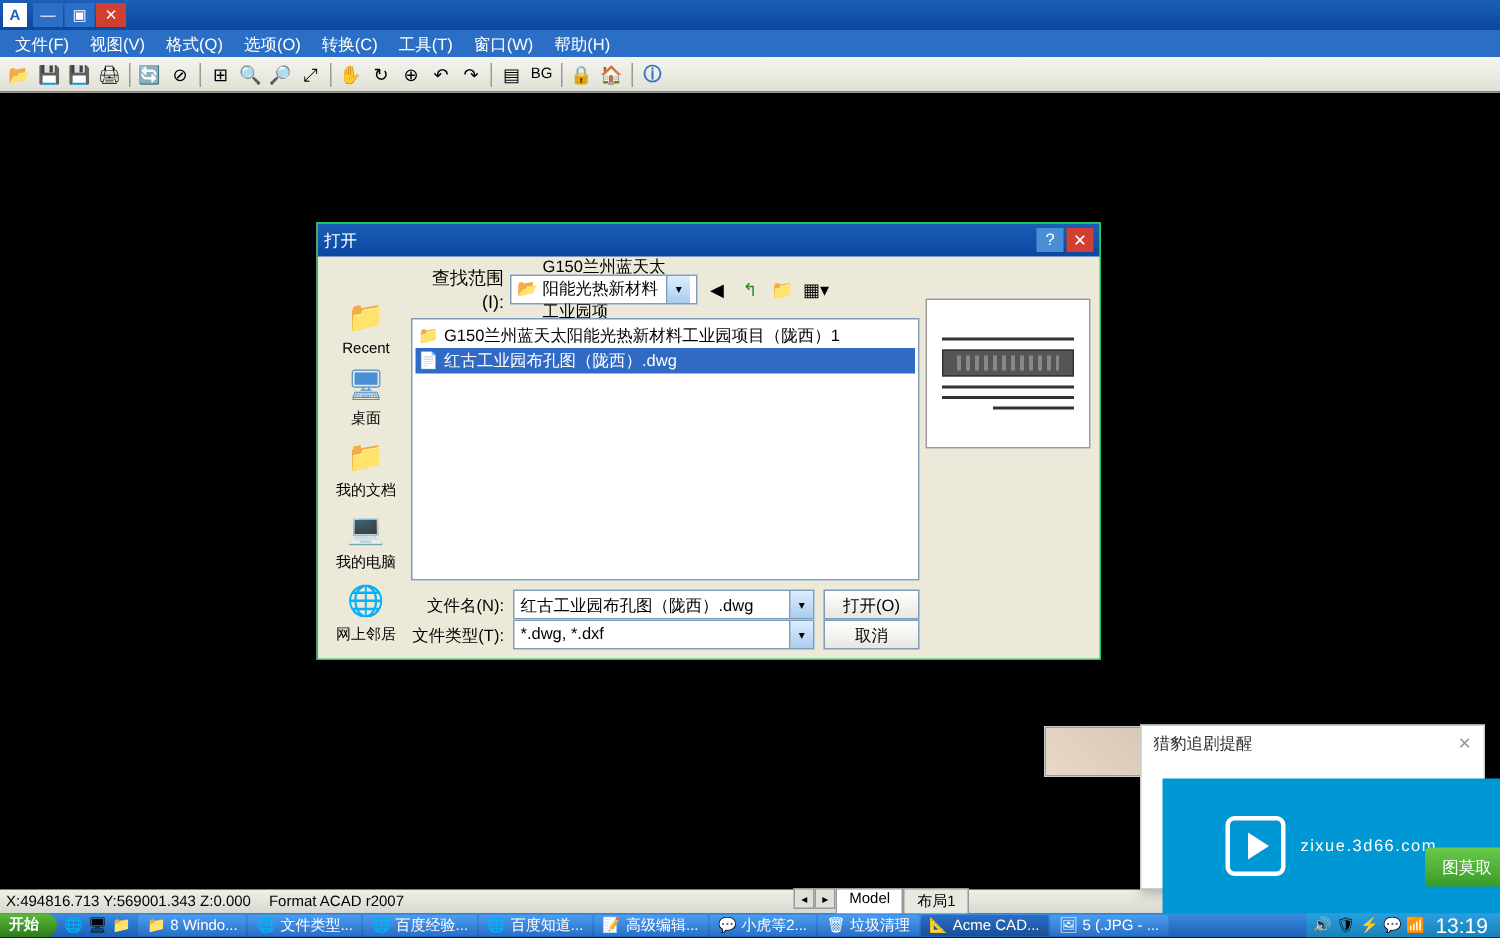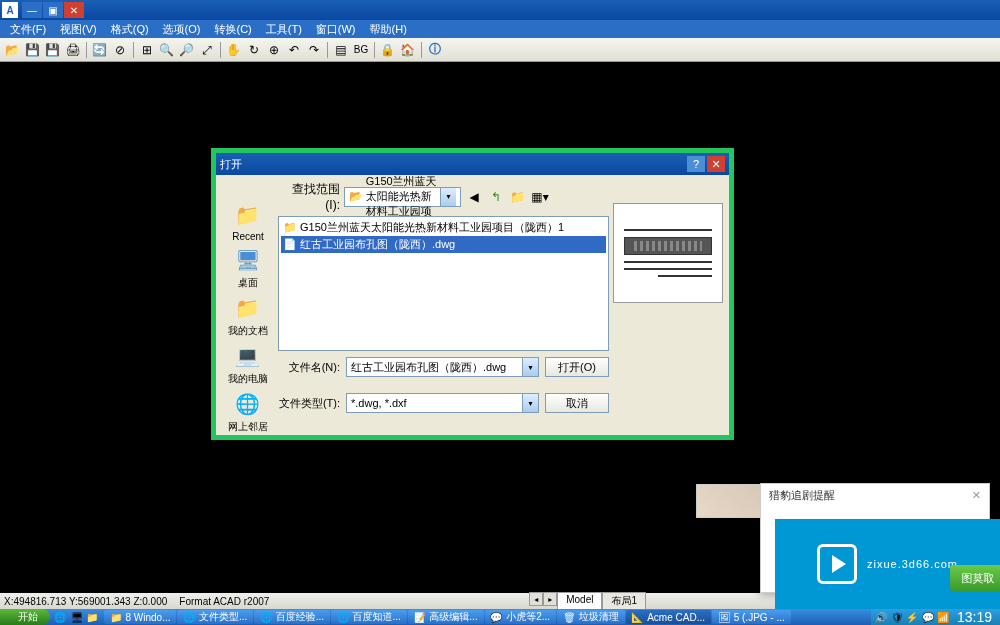--- a/index.html
+++ b/index.html
@@ -21,21 +21,21 @@
 
 
 .toolbar { height: 24px; background: linear-gradient(to bottom, #f5f5f0, #e0e0d5); border-bottom: 1px solid #999; display: flex; align-items: center; padding: 0 4px; gap: 2px; }
 .tool-btn { width: 18px; height: 18px; display: flex; align-items: center; justify-content: center; font-size: 12px; }
 .tool-sep { width: 1px; height: 16px; background: #999; margin: 0 2px; }
 
 
 .canvas { position: absolute; top: 62px; left: 0; right: 0; bottom: 32px; background: #000; }
 
 
-.dialog { position: absolute; left: 211px; top: 148px; width: 523px; height: 292px; background: #ece9d8; border: 5px solid #22c55e; }
+.dialog { position: absolute; left: 211px; top: 148px; width: 523px; height: 292px; background: #ece9d8; border: 1px solid #22c55e; }
 .dialog-title { height: 22px; background: linear-gradient(to bottom, #1a5fb5, #0a47a0); display: flex; align-items: center; padding: 0 4px; }
 .dialog-title-text { color: #fff; font-size: 11px; flex: 1; }
 .dialog-help { width: 18px; height: 16px; background: #4a8fd5; color: #fff; display: flex; align-items: center; justify-content: center; font-size: 11px; margin-right: 2px; }
 .dialog-close { width: 18px; height: 16px; background: #d04030; color: #fff; display: flex; align-items: center; justify-content: center; font-size: 11px; }
 .dialog-body { display: flex; height: calc(100% - 22px); padding: 6px; gap: 4px; }
 
 .places { width: 52px; display: flex; flex-direction: column; gap: 4px; align-items: center; padding-top: 20px; }
 .place { width: 48px; text-align: center; font-size: 10px; }
 .place-icon { width: 32px; height: 28px; margin: 0 auto 2px; display: flex; align-items: center; justify-content: center; font-size: 20px; }
 .folder-ic { color: #e8c050; }
@@ -52,42 +52,42 @@
 .lookin-arrow { width: 16px; height: 18px; background: linear-gradient(to bottom, #ddeeff, #aaccee); border-left: 1px solid #7f9db9; display: flex; align-items: center; justify-content: center; font-size: 8px; }
 .lookin-tools { display: flex; gap: 4px; margin-right: 60px; }
 .lt-btn { width: 18px; height: 18px; display: flex; align-items: center; justify-content: center; font-size: 12px; }
 
 .file-list { background: #fff; border: 1px solid #7f9db9; flex: 1; padding: 2px; font-size: 11px; overflow: hidden; }
 .file-row { display: flex; align-items: center; padding: 1px 2px; gap: 3px; }
 .file-row.sel { background: #316ac5; color: #fff; }
 .file-ic { width: 14px; display: inline-flex; justify-content: center; }
 
 .bottom-rows { margin-top: 6px; }
-.field-row { display: flex; align-items: center; gap: 6px; margin-bottom: 16px; }
+.field-row { display: flex; align-items: center; gap: 6px; margin-bottom: 0; }
 .field-label { width: 62px; text-align: right; font-size: 11px; }
 .field-input { flex: 1; height: 20px; border: 1px solid #7f9db9; background: #fff; display: flex; align-items: center; }
 .field-input span { flex: 1; padding: 0 4px; font-size: 11px; }
 .dlg-btn { width: 64px; height: 20px; border: 1px solid #7f9db9; background: linear-gradient(to bottom, #fff, #e8e8e0); font-size: 11px; display: flex; align-items: center; justify-content: center; }
 
 .preview { width: 110px; display: flex; flex-direction: column; }
 .preview-box { width: 110px; height: 100px; background: #fff; border: 1px solid #999; margin-top: 22px; padding: 4px; display: flex; flex-direction: column; justify-content: center; gap: 3px; }
 .pv-line { height: 2px; background: #333; margin: 1px 6px; }
 .pv-thick { height: 18px; background: #555; margin: 2px 6px; border: 1px solid #333; position: relative; }
 .pv-thick::before { content:""; position:absolute; left:10%; right:10%; top:3px; bottom:3px; background: repeating-linear-gradient(90deg, #888 0 3px, #555 3px 6px); }
 
 
 .statusbar { position: absolute; left: 0; right: 0; bottom: 16px; height: 16px; background: linear-gradient(to bottom, #f0f0ea, #d8d8d0); display: flex; align-items: center; font-size: 10px; padding: 0 4px; gap: 12px; }
 .tabs { display: flex; margin-left: auto; margin-right: 350px; }
 .tab { padding: 1px 8px; border: 1px solid #999; background: #e8e8e0; font-size: 10px; }
 .tab.active { background: #fff; }
 .tab-arrow { width: 14px; height: 14px; border: 1px solid #999; background: #e0e0d8; display: flex; align-items: center; justify-content: center; font-size: 8px; }
 
 
 .taskbar { position: absolute; left: 0; right: 0; bottom: 0; height: 16px; background: linear-gradient(to bottom, #3a8de0, #1a5fb5); display: flex; align-items: center; font-size: 10px; }
-.start-btn { height: 16px; padding: 0 12px 0 18px; background: linear-gradient(to bottom, #5aba3a, #2a7a1a); color: #fff; font-weight: normal; display: flex; align-items: center; border-radius: 0 8px 8px 0; }
+.start-btn { height: 16px; padding: 0 12px 0 6px; background: linear-gradient(to bottom, #5aba3a, #2a7a1a); color: #fff; font-weight: bold; display: flex; align-items: flex-start; border-radius: 0 8px 8px 0; }
 .ql { display: flex; gap: 2px; padding: 0 4px; }
 .ql-ic { width: 14px; height: 14px; display: flex; align-items: center; justify-content: center; font-size: 10px; }
 .task-btns { display: flex; gap: 1px; flex: 1; overflow: hidden; }
 .task-btn { height: 14px; padding: 0 6px; background: linear-gradient(to bottom, #4a9df0, #2a6fc5); color: #fff; display: flex; align-items: center; gap: 3px; border-radius: 2px; white-space: nowrap; font-size: 10px; }
 .task-btn.active { background: linear-gradient(to bottom, #2a6fc5, #1a4f95); }
 .tray { display: flex; align-items: center; gap: 3px; padding: 0 4px; background: linear-gradient(to bottom, #2a9fe0, #1a7fb5); height: 16px; }
 .tray-ic { font-size: 10px; }
 .clock { color: #fff; font-size: 14px; padding: 0 4px; }
 
 

